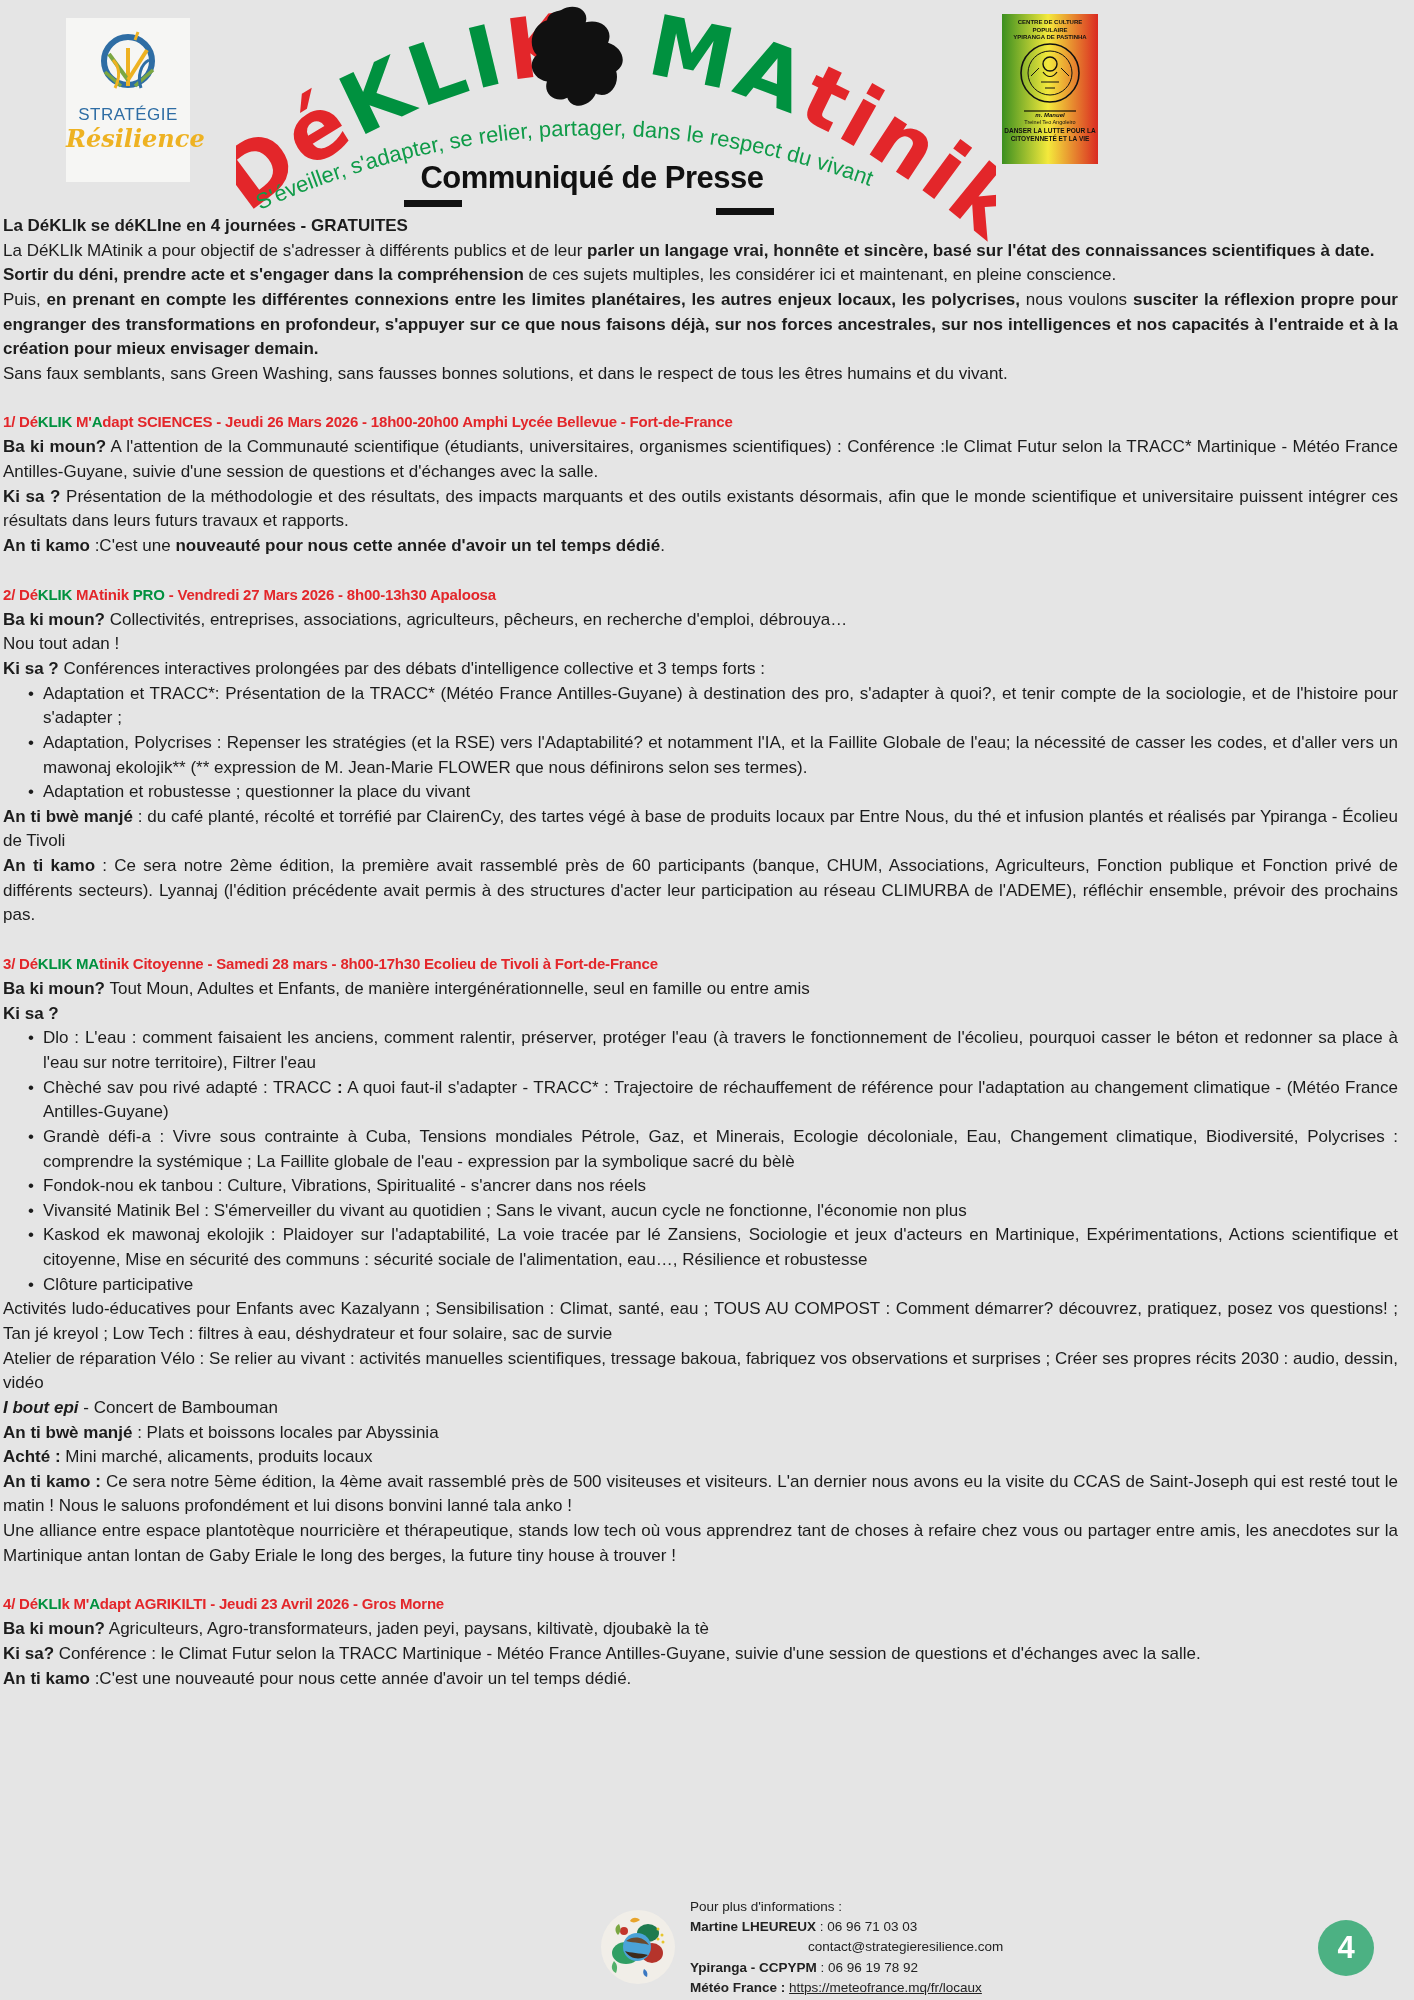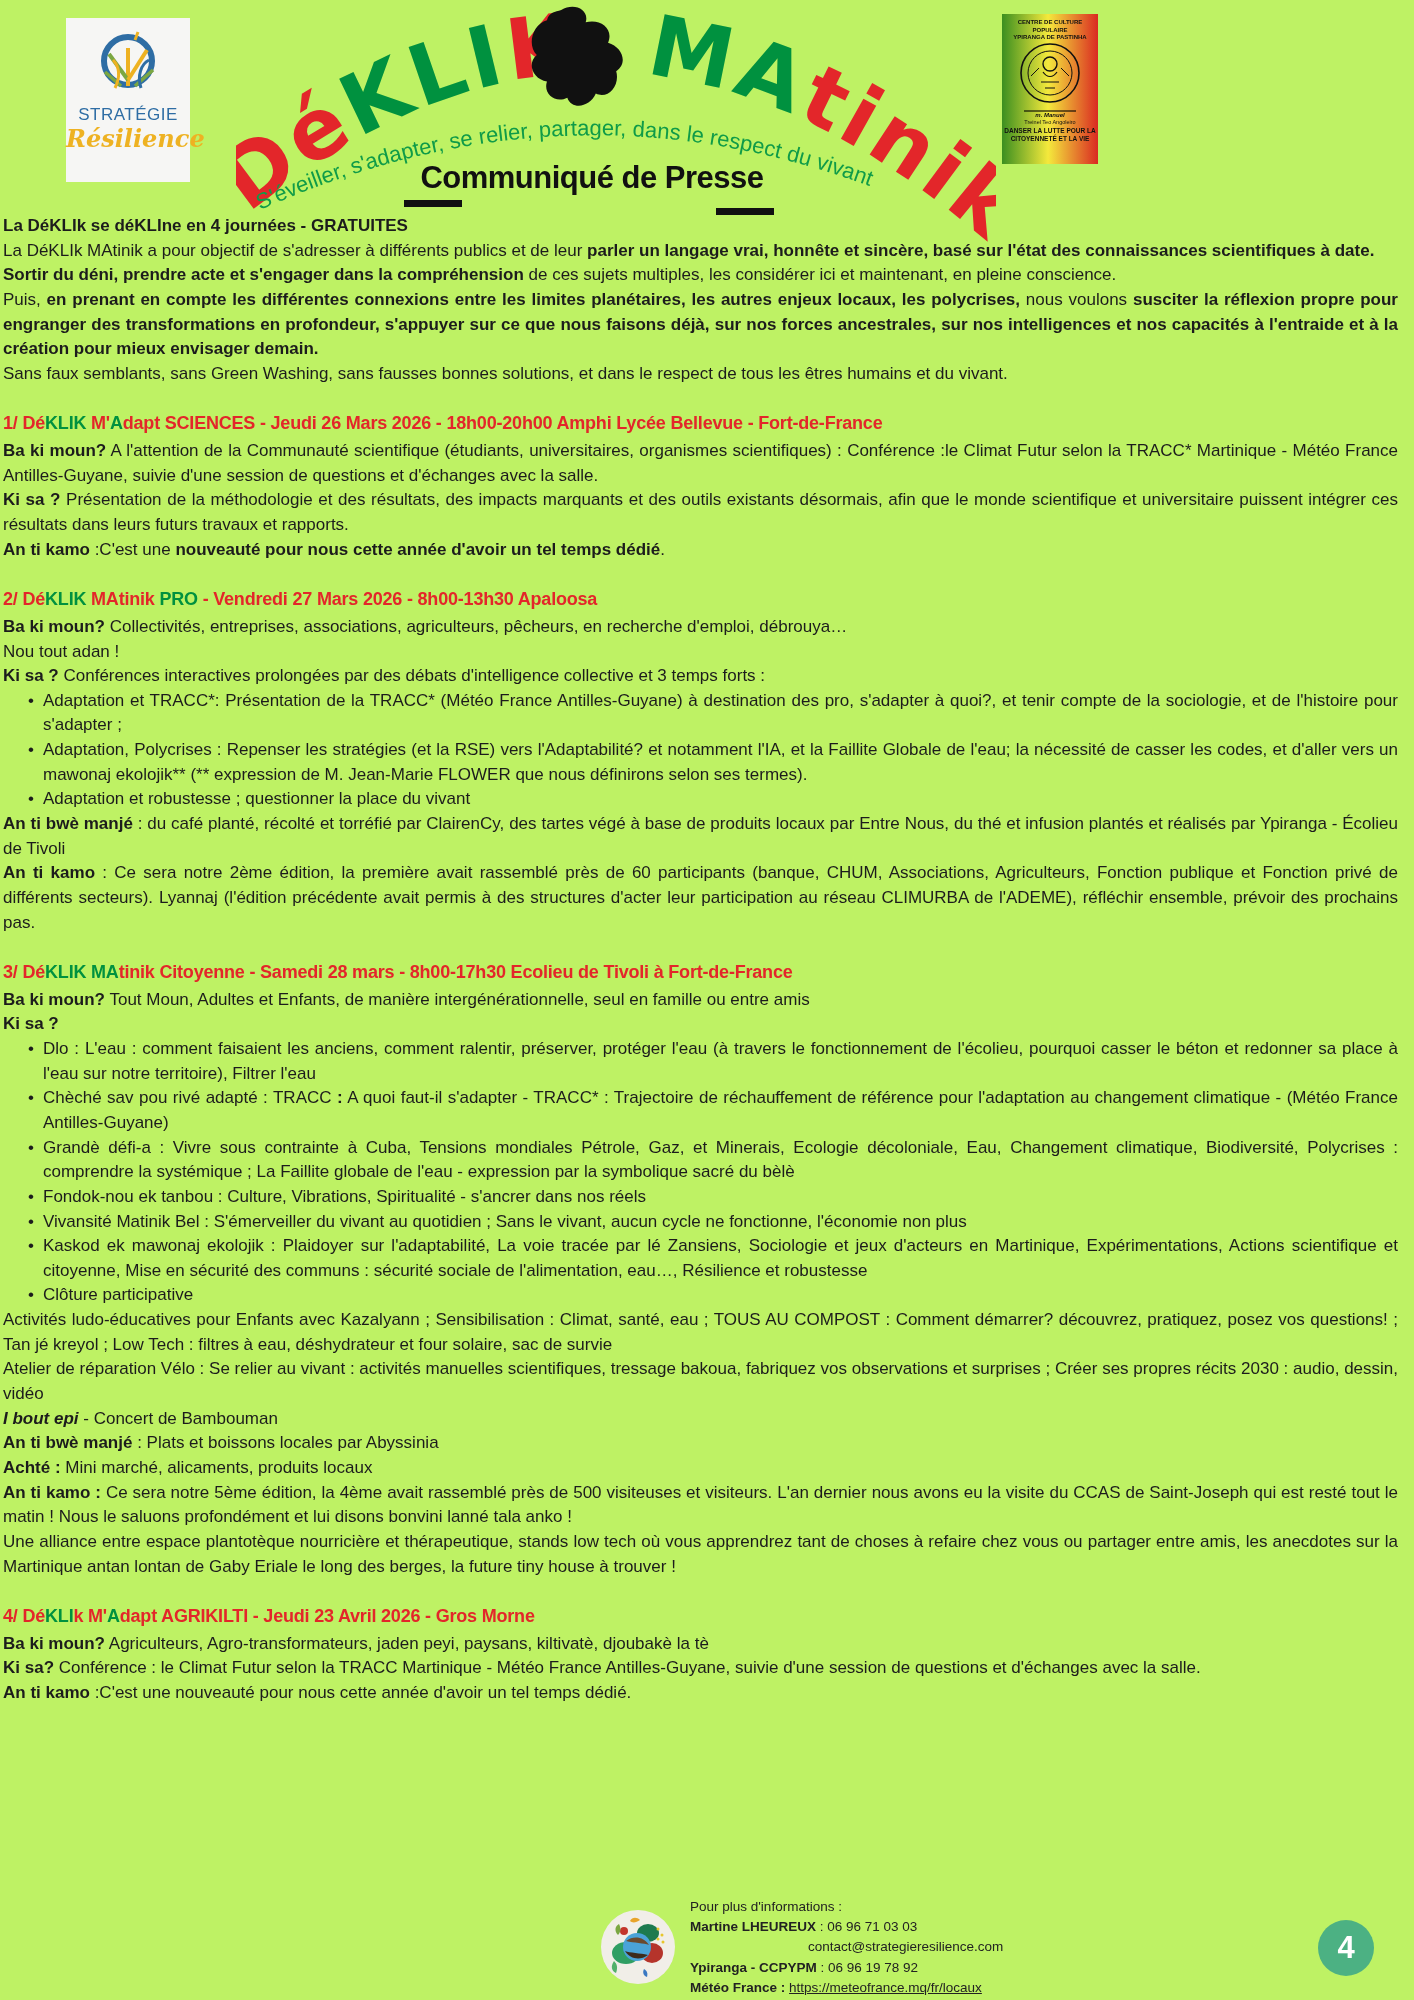--- a/index.html
+++ b/index.html
@@ -1,18 +1,18 @@
 <!DOCTYPE html>
 <html><head>
 <meta charset="utf-8">
 <style>
   html,body { margin:0; padding:0; background:#9a9a9a; }
   .page {
     position:relative; width:1414px; height:2000px; margin:0 auto;
-    background:#bef264; overflow:hidden;
+    background:#e5e5e5; overflow:hidden;
     font-family:"Liberation Sans", sans-serif; color:#1c1c1c;
   }
   
   .logo-left {
     position:absolute; left:66px; top:18px; width:124px; height:164px;
     background:#f6f6f4; text-align:center;
   }
   .logo-left svg { margin-top:10px; }
   .logo-left .l1 { font-size:17px; letter-spacing:.5px; color:#2e6da4; line-height:1; }
   .logo-left .l2 { font-family:"DejaVu Serif", serif; font-style:italic; font-weight:bold;
@@ -34,21 +34,21 @@
     text-align:center; color:#111;
   }
   .logo-right .top { font-size:6px; font-weight:bold; line-height:1.25; padding-top:5px; }
   .logo-right .mid1 { font-size:6px; font-weight:bold; font-style:italic; line-height:1.2; }
   .logo-right .mid2 { font-size:5.5px; line-height:1.2; }
   .logo-right .bot { font-size:6.5px; font-weight:bold; line-height:1.25; margin-top:2px; }
   .sq { display:block; margin:2px auto 0 auto; width:52px; height:2px; background:rgba(0,0,0,.55); }
   
   #content { position:absolute; left:3px; right:16px; top:214px; }
   #content p { margin:0; font-size:17px; line-height:1.45; text-align:justify; }
-  #content h2 { margin:27px 0 4px 0; font-size:18px; line-height:1.2; font-weight:800; letter-spacing:-.2px; }
+  #content h2 { margin:27px 0 4px 0; font-size:15px; line-height:1.2; font-weight:800; letter-spacing:-.2px; }
   #content .bullet { display:flex; font-size:17px; line-height:1.45; }
   #content .bullet .dot { flex:0 0 24px; margin-left:16px; text-align:center; }
   #content .bullet .btxt { flex:1; text-align:justify; }
   .b { font-weight:bold; } .i { font-style:italic; }
   
   .footer { position:absolute; left:600px; bottom:2px; display:flex; align-items:center; }
   .footer .txt { margin-left:14px; font-size:13.5px; line-height:1.5; color:#222; }
   .footer .email { margin-left:118px; }
   .footer a { color:#222; }
   .page-badge {

